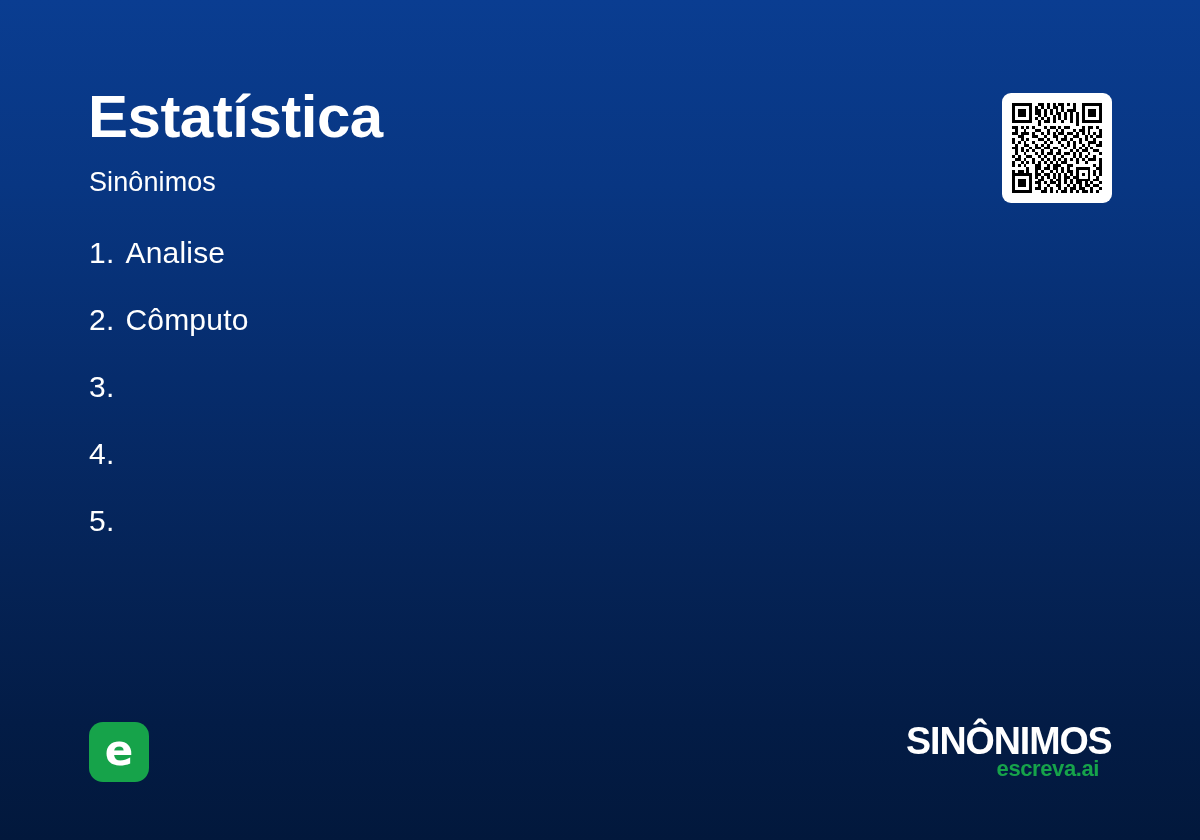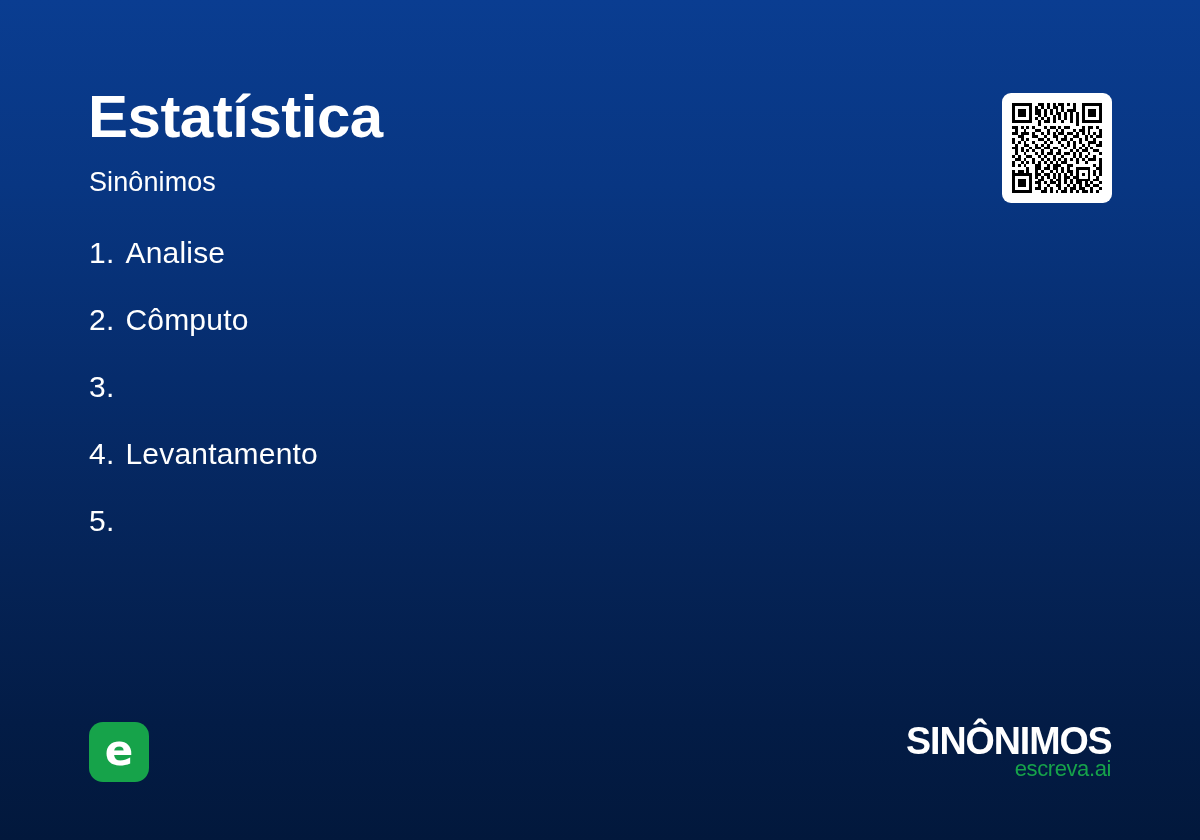--- a/index.html
+++ b/index.html
@@ -136,24 +136,24 @@
     color: #ffffff;
     letter-spacing: -1.1px;
     line-height: 1;
     white-space: nowrap;
     font-family: "Liberation Sans", sans-serif;
     transform: scaleX(0.99);
     transform-origin: right top;
   }
   .brand-sub {
     position: absolute;
-    right: 1px;
+    right: 13px;
     top: 36px;
     font-size: 22px;
-    font-weight: 400;
+    font-weight: 700;
     color: #16a34a;
     letter-spacing: -0.4px;
     line-height: 1;
     white-space: nowrap;
   }
 </style>
 </head>
 <body>
 
 <div class="card">
@@ -171,21 +171,20 @@
       </li>
       <li class="syn-item">
         <span class="syn-num">2.</span>
         <span class="syn-word">Cômputo</span>
       </li>
       <li class="syn-item">
         <span class="syn-num">3.</span>
       </li>
       <li class="syn-item">
         <span class="syn-num">4.</span>
-        <span class="syn-word">Levantamento</span>
       </li>
       <li class="syn-item">
         <span class="syn-num">5.</span>
       </li>
     </ul>
 
     <div class="qr-wrap">
       <svg width="96" height="96" viewBox="0 0 33 33" shape-rendering="crispEdges" aria-hidden="true">
         <rect width="33" height="33" fill="#ffffff"></rect>
         <g fill="#000000">

